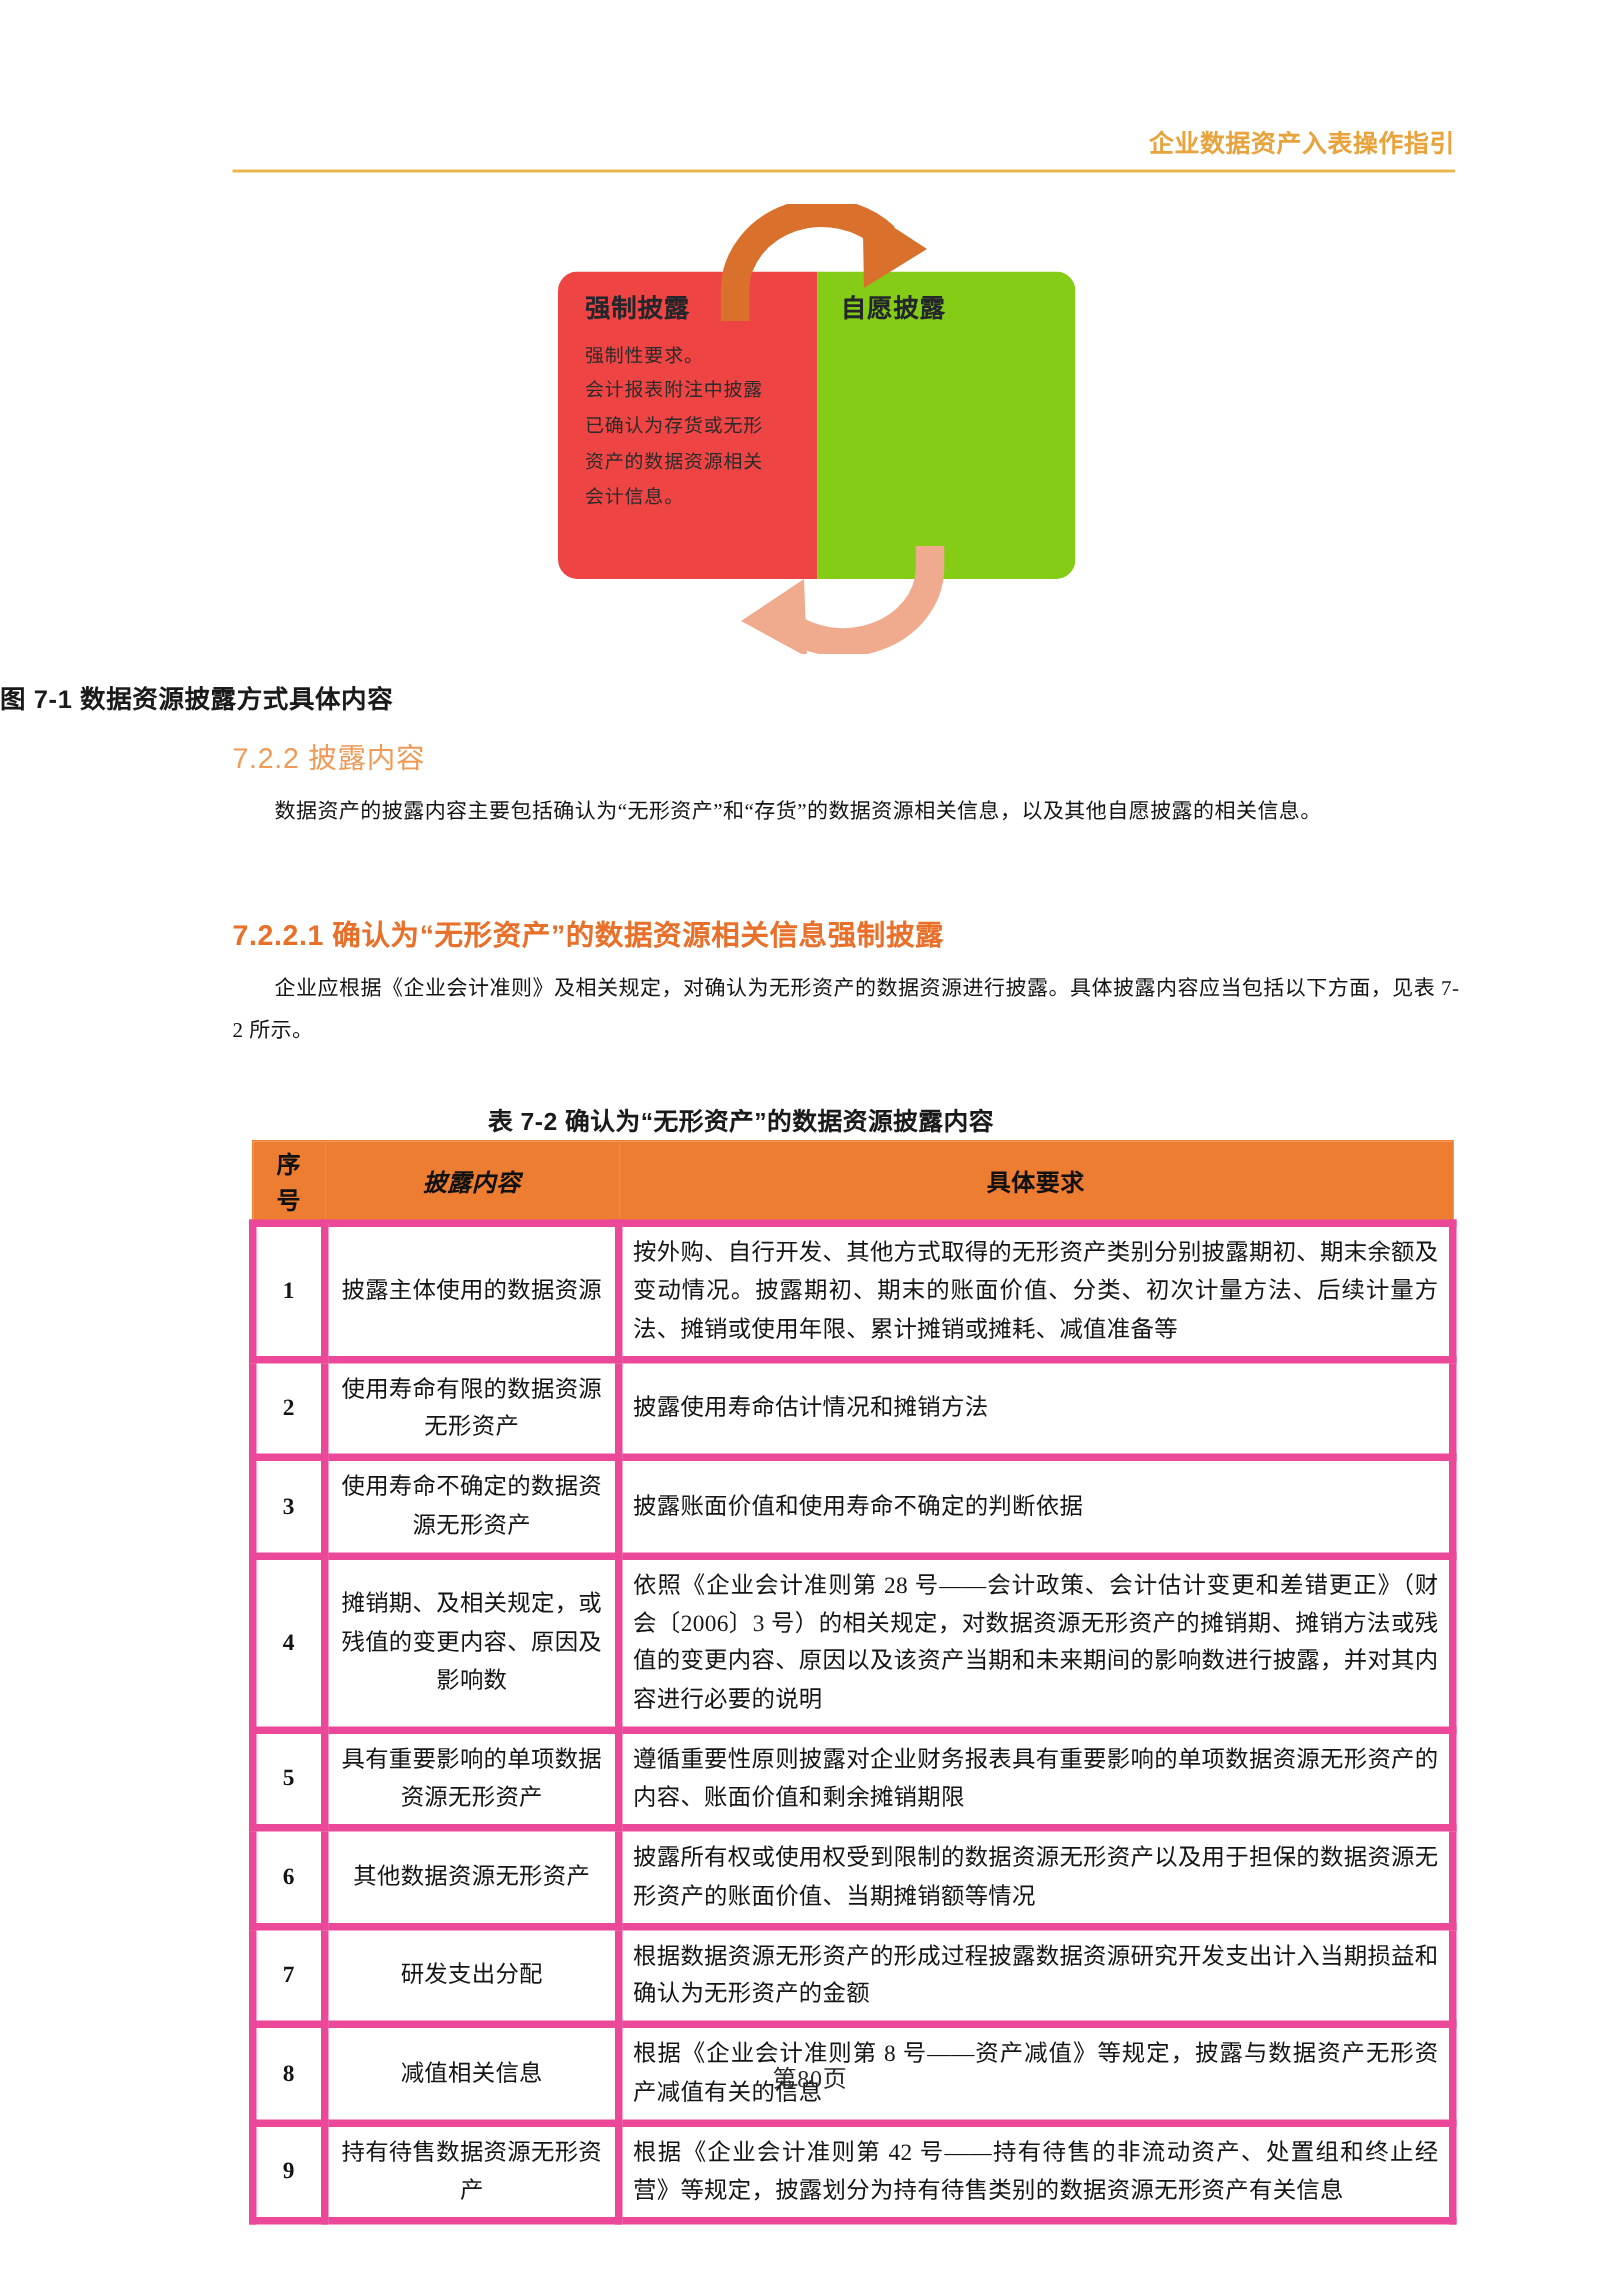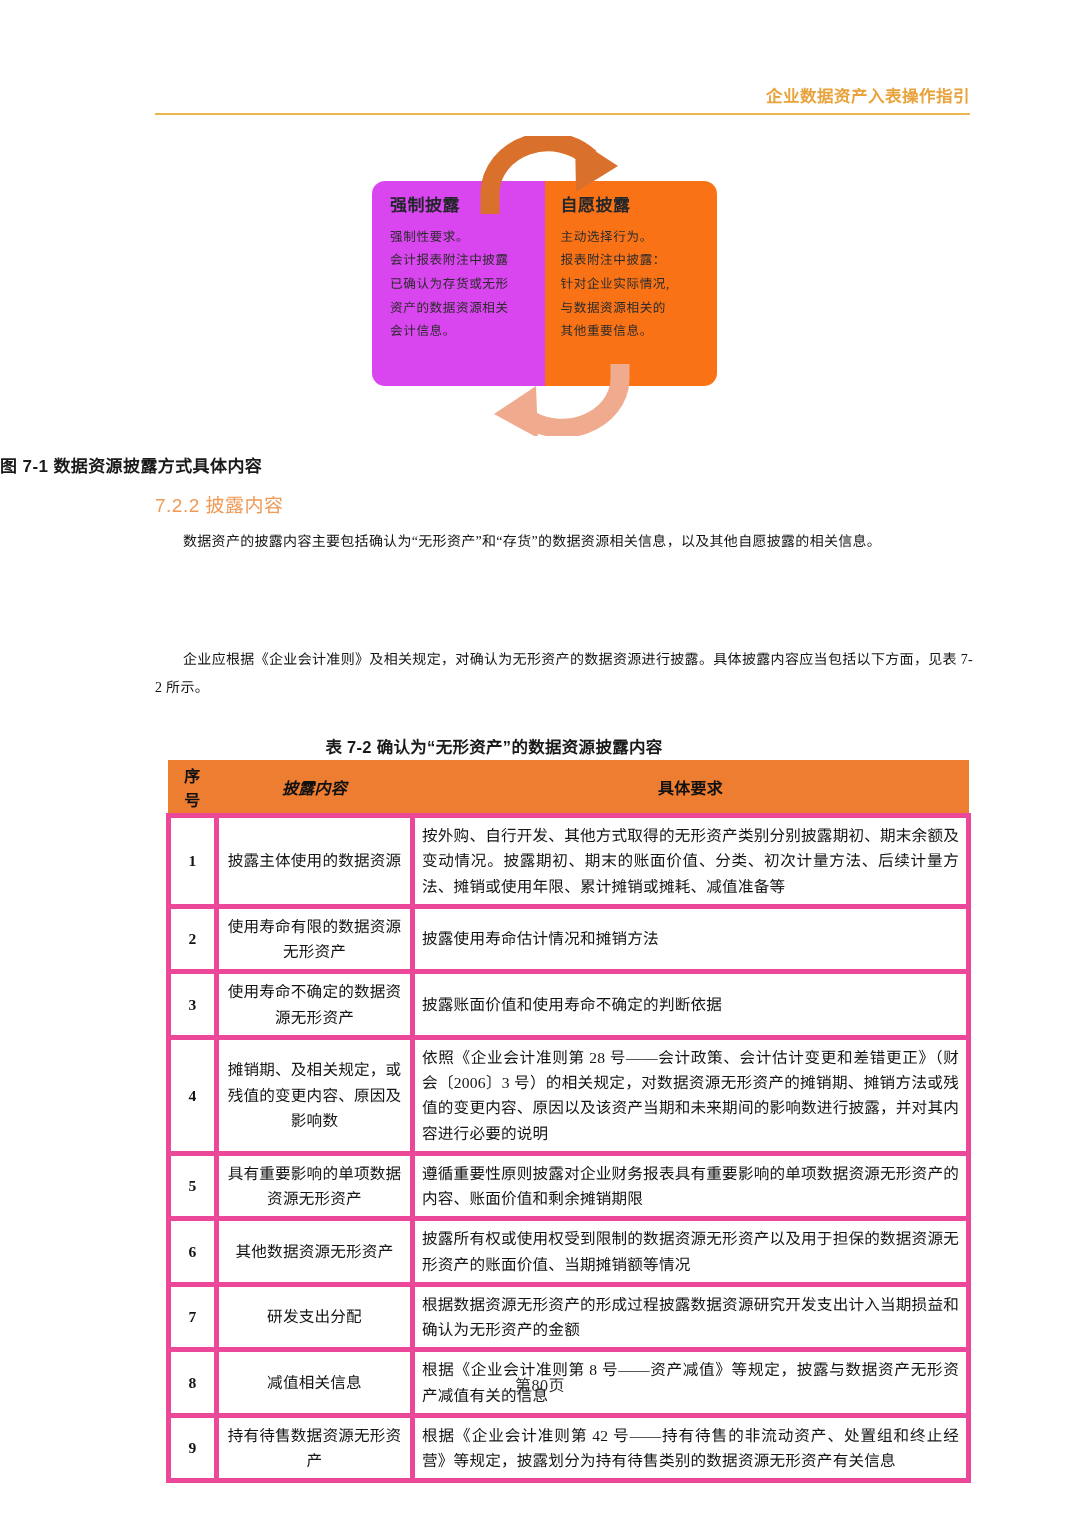--- a/index.html
+++ b/index.html
@@ -73,24 +73,24 @@
     display: flex;
     border-radius: 13px;
     overflow: hidden;
   }
   .panel {
     box-sizing: border-box;
     padding: 16px 14px 10px 18px;
     flex: 1 1 50%;
   }
   .panel-left {
-    background: #d946ef;
+    background: #ef4444;
   }
   .panel-right {
-    background: #f97316;
+    background: #84cc16;
     padding-left: 16px;
   }
   .panel-title {
     font-family: "Liberation Sans", "DejaVu Sans", sans-serif;
     font-weight: 700;
     font-size: 17px;
     color: #23272b;
     margin: 0 0 11px 0;
     letter-spacing: 0.5px;
     line-height: 1.1;
@@ -278,43 +278,37 @@
           <div class="panel-body">
             <p>强制性要求。</p>
             <p>会计报表附注中披露</p>
             <p>已确认为存货或无形</p>
             <p>资产的数据资源相关</p>
             <p>会计信息。</p>
           </div>
         </div>
         <div class="panel panel-right">
           <div class="panel-title">自愿披露</div>
-          <div class="panel-body">
-            <p>主动选择行为。</p>
-            <p>报表附注中披露：</p>
-            <p>针对企业实际情况,</p>
-            <p>与数据资源相关的</p>
-            <p>其他重要信息。</p>
-          </div>
         </div>
       </div>
 
       <svg class="arrow-bottom" viewBox="0 0 150 72">
         <path d="M140 0 L140 16 A58 50 0 0 1 44 52" fill="none" stroke="#f0ab8e" stroke-width="19" stroke-linecap="butt"></path>
         <path d="M56 22 L14 50 L58 74 Z" fill="#f0ab8e"></path>
       </svg>
 
     </div>
   </div>
 
   <div class="fig-caption">图 7-1 数据资源披露方式具体内容</div>
 
   <div class="h3 h3-a">7.2.2 披露内容</div>
   <div class="para para-a">数据资产的披露内容主要包括确认为“无形资产”和“存货”的数据资源相关信息，以及其他自愿披露的相关信息。</div>
 
+  <div class="h4 h4-a">7.2.2.1 确认为“无形资产”的数据资源相关信息强制披露</div>
   <div class="para para-b">企业应根据《企业会计准则》及相关规定，对确认为无形资产的数据资源进行披露。具体披露内容应当包括以下方面，见表 7-2 所示。</div>
 
   <div class="tbl-caption">表 7-2 确认为“无形资产”的数据资源披露内容</div>
 
   <table class="disclosure">
     <thead>
       <tr>
         <th class="col-no">序号</th>
         <th class="col-item">披露内容</th>
         <th class="col-req">具体要求</th>

